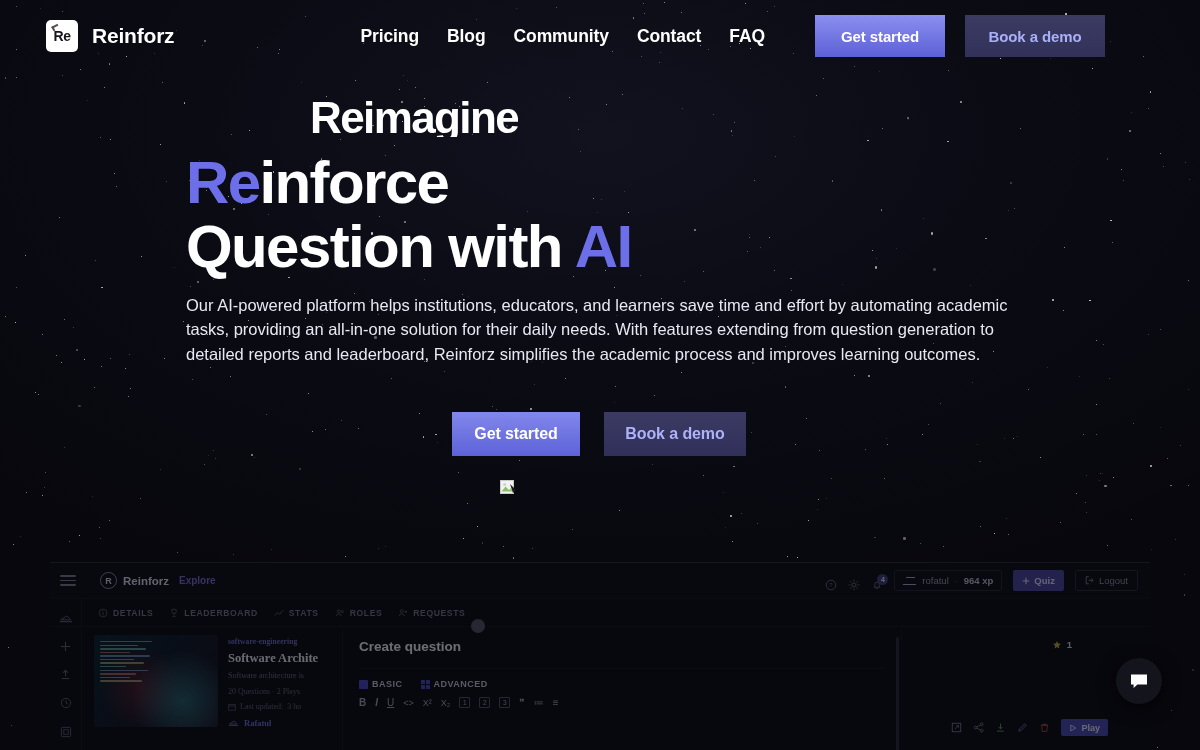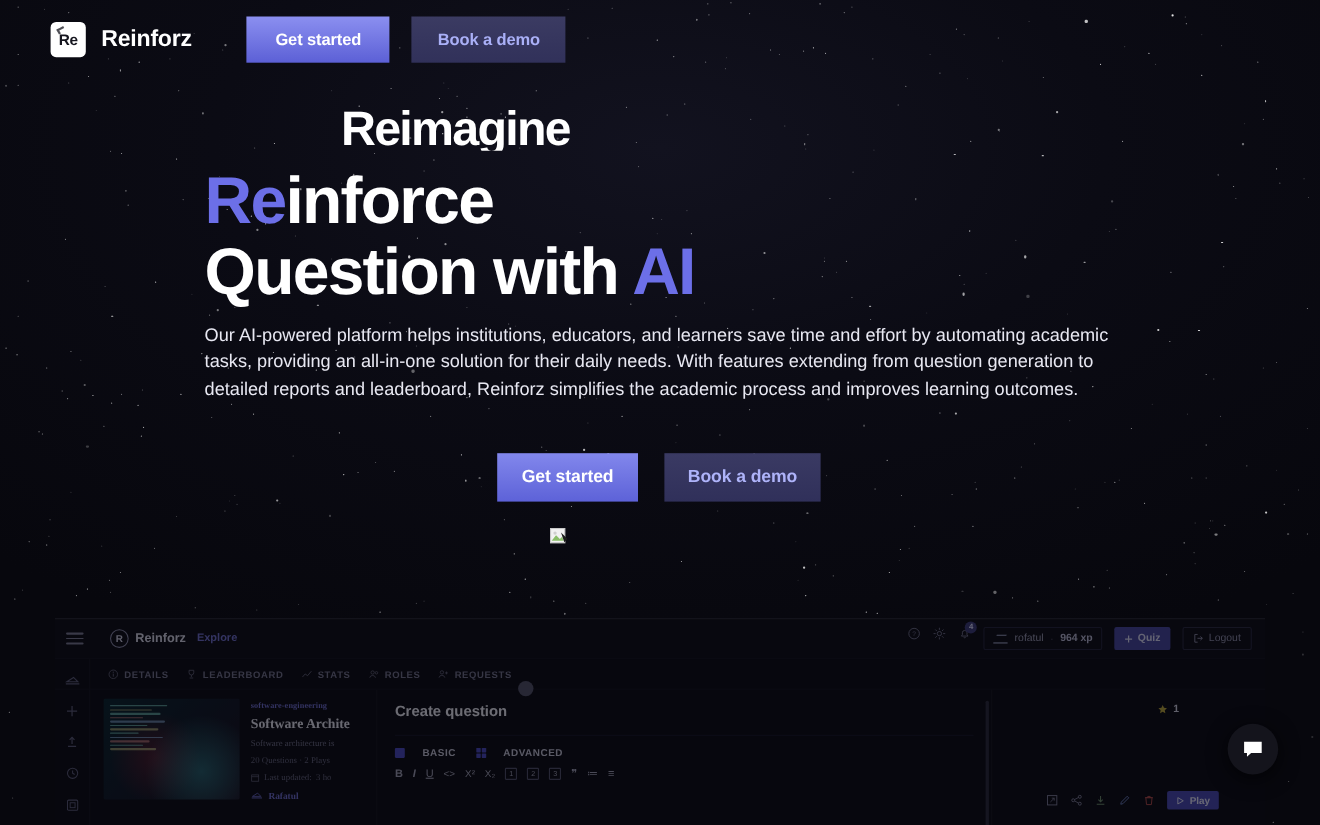--- a/index.html
+++ b/index.html
@@ -118,21 +118,21 @@
   }
   .dash-brand { color: #d6d6e6; font-size: 11.5px; font-weight: 700; margin-left: 6px; }
   .dash-explore { color: #6f6fcd; font-size: 10px; font-weight: 600; margin-left: 10px; cursor: pointer; }
   .dash-search {
     margin-left: 16px; width: 356px; height: 23px; border: 1px solid #23233a;
     background: #0c0c16; display: flex; align-items: center; padding: 0 8px;
     border-radius: 2px; cursor: text;
   }
   .dash-search .ph { color: #4b4b66; font-size: 10px; margin-left: 7px; flex: 1; }
   .dash-search .kbd { color: #5a5a9a; font-size: 8.5px; font-weight: 700; }
-  .dash-right { margin-left: auto; display: flex; align-items: flex-start; gap: 11px; margin-right: 12px; }
+  .dash-right { margin-left: auto; display: flex; align-items: flex-end; gap: 11px; margin-right: 12px; }
   .ic { color: #6d6d88; cursor: pointer; display: flex; align-items: center; }
   .bell-wrap { position: relative; }
   .badge {
     position: absolute; top: -5px; right: -5px; width: 11px; height: 11px;
     border-radius: 50%; background: #3c3c7a; color: #dcdcff;
     font-size: 7px; display: flex; align-items: center; justify-content: center; font-weight: 700;
   }
   .user-chip {
     display: flex; align-items: center; gap: 6px; border: 1px solid #25253c;
     height: 21px; padding: 0 8px; border-radius: 2px; cursor: pointer;
@@ -203,21 +203,21 @@
   .card-upd { color: #62627c; font-size: 8px; margin-top: 6px; display: flex; align-items: center; gap: 4px; white-space: nowrap; }
   .card-auth { color: #6d6dcf; font-size: 8.5px; font-weight: 600; margin-top: 7px; display: flex; align-items: center; gap: 5px; }
 
   .create-panel {
     width: 560px; margin-left: 10px; border-left: 1px solid #16161f;
     border-right: 1px solid #16161f; padding: 12px 16px 0 16px; position: relative;
   }
   .cp-title { color: #eaeaf4; font-size: 13.5px; font-weight: 700; }
   .cp-divider { height: 1px; background: #18182a; margin: 14px 0 10px 0; }
   .cp-modes { display: flex; align-items: center; gap: 18px; }
-  .mode { display: flex; align-items: center; gap: 16px; color: #c3c3d6; font-size: 9px; font-weight: 600; letter-spacing: .5px; cursor: pointer; }
+  .mode { display: flex; align-items: center; gap: 4px; color: #c3c3d6; font-size: 9px; font-weight: 600; letter-spacing: .5px; cursor: pointer; }
   .sq { width: 9px; height: 9px; background: #4b4bc0; border-radius: 1px; }
   .sq4 { width: 9px; height: 9px; display: grid; grid-template-columns: 1fr 1fr; gap: 1px; }
   .sq4 i { background: #4b4bc0; border-radius: .5px; }
   .q-label { color: #b9b9cc; font-size: 9px; margin-top: 12px; }
   .q-label .req { color: #d05a5a; }
   .rt-toolbar { display: flex; align-items: center; gap: 9px; margin-top: 8px; color: #9f9fb5; font-size: 10px; }
   .rt-toolbar .tb { cursor: pointer; display: flex; align-items: center; }
   .boxed { border: 1px solid #51516b; width: 11px; height: 11px; font-size: 6.5px;
            display: flex; align-items: center; justify-content: center; border-radius: 1px; }
   .cp-scroll {
@@ -768,20 +768,27 @@
 
   <div class="topnav">
     <div class="brand">
       <div class="logo-box">
         <span class="tick"></span>
         <span>Re</span>
       </div>
       <span class="brand-name">Reinforz</span>
     </div>
 
+    <div class="nav-links">
+      <a class="nav-link">Pricing</a>
+      <a class="nav-link">Blog</a>
+      <a class="nav-link">Community</a>
+      <a class="nav-link">Contact</a>
+      <a class="nav-link">FAQ</a>
+    </div>
 
     <div class="nav-btns">
       <button class="btn btn-primary">Get started</button>
       <button class="btn btn-secondary">Book a demo</button>
     </div>
   </div>
 
   <div class="hero">
     <div class="ghost-glyph">Reimagine</div>
 

